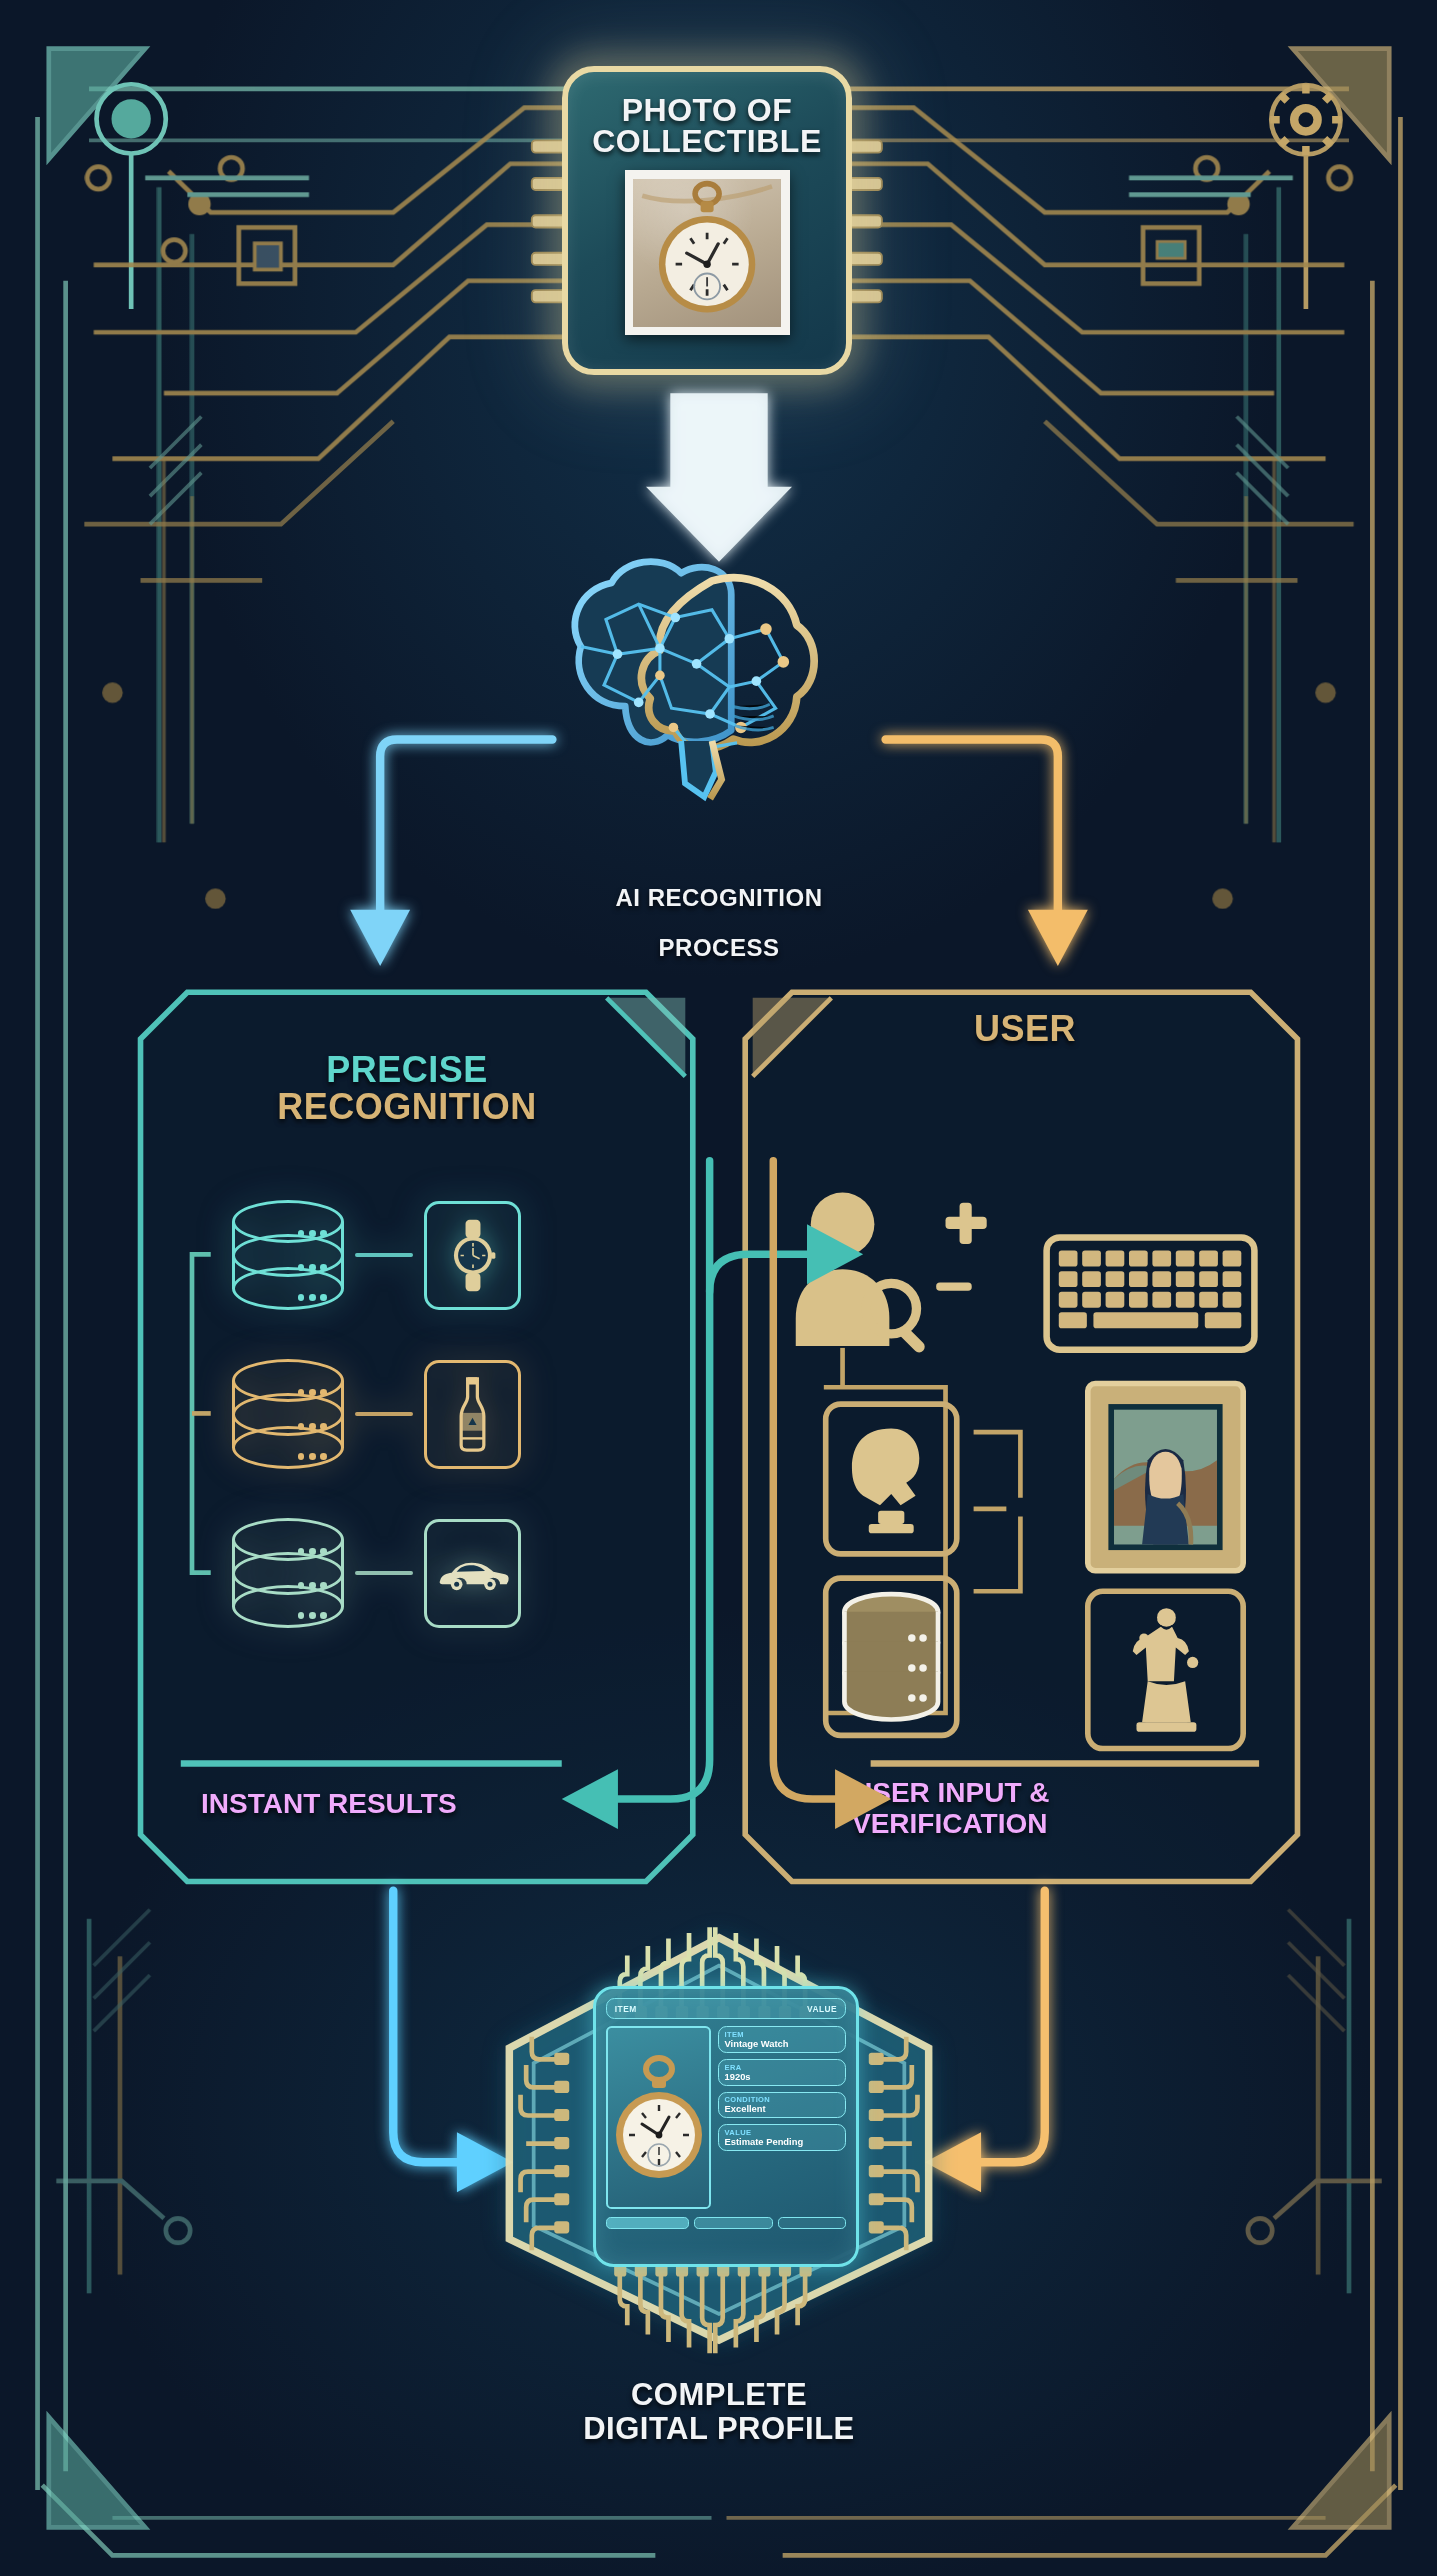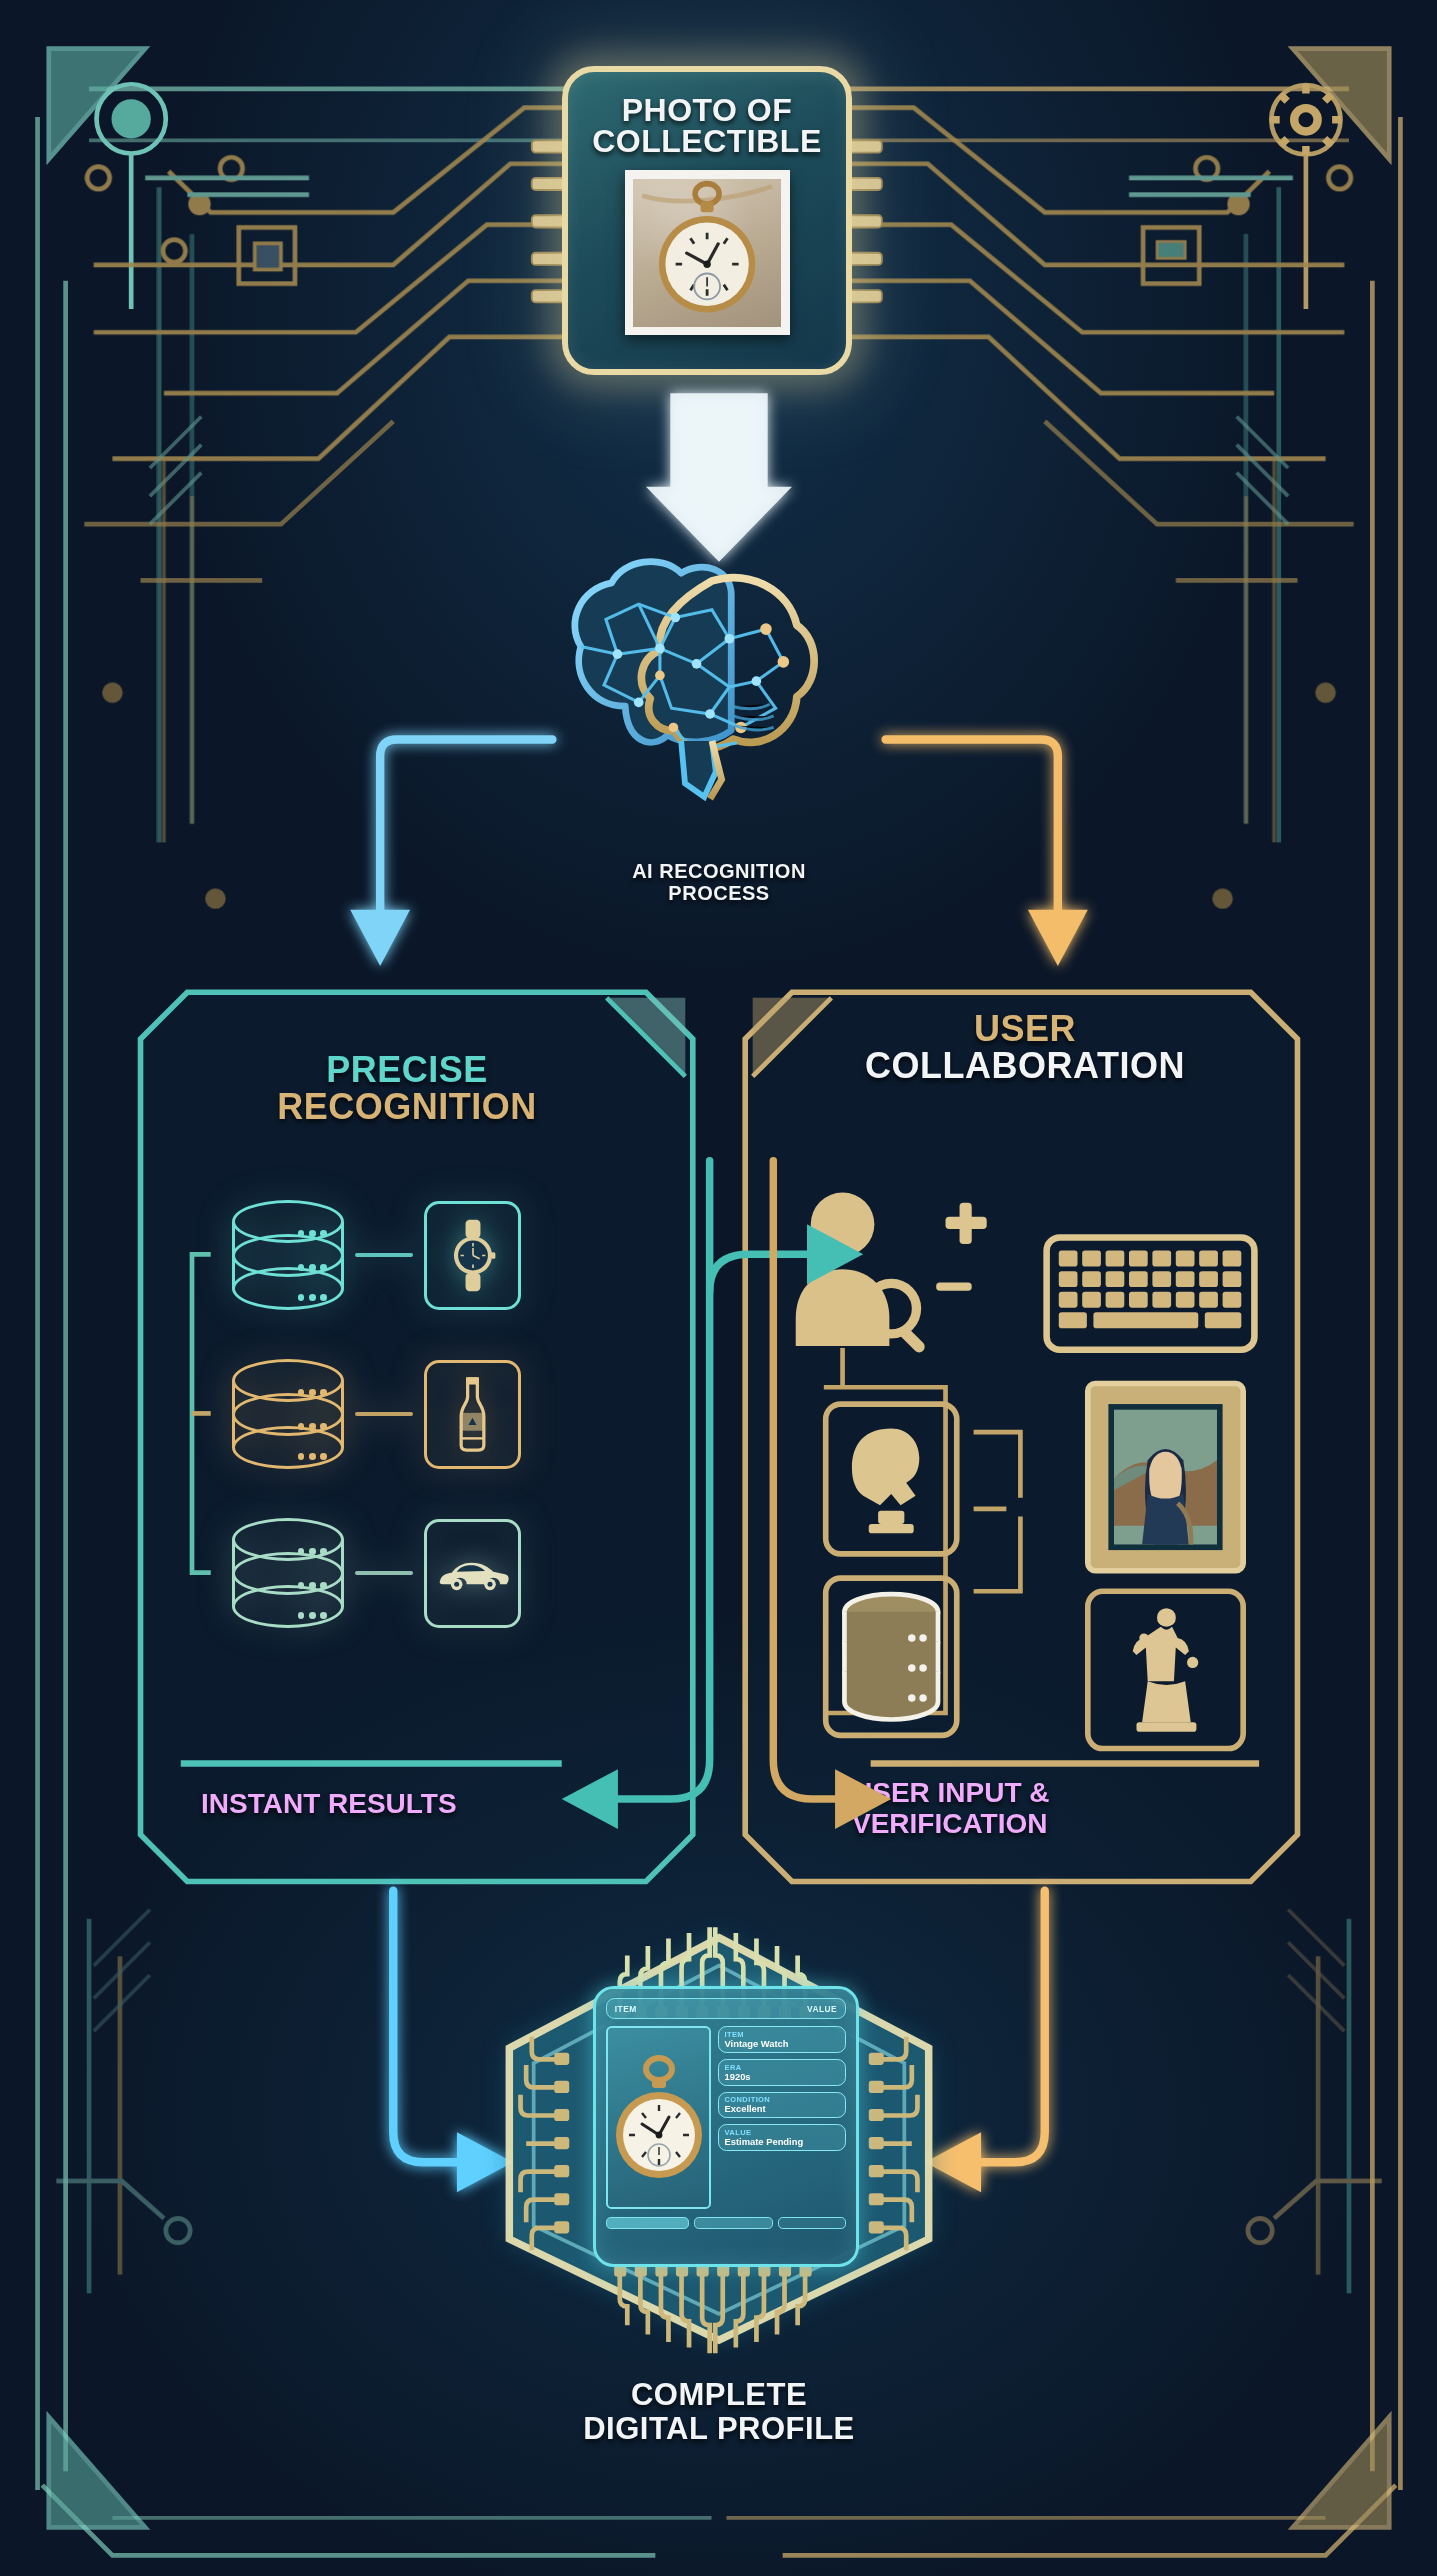--- a/index.html
+++ b/index.html
@@ -42,21 +42,21 @@
     padding:8.4px; box-shadow:0 4.7px 13px rgba(0,0,0,.55);
   }
   .watch-photo{ width:100%; height:100%;
     background:
       radial-gradient(circle at 36% 22%, rgba(255,255,255,.22), rgba(0,0,0,0) 45%),
       linear-gradient(160deg,#d3c7b3 0%,#b8a991 55%,#a2927c 100%);
     position:relative; overflow:hidden; }
 
   
   #ai-label{ position:absolute; left:0; right:0; top:861px; }
-  #ai-label .t{ font-size:20px; line-height:1.08; }
+  #ai-label .t{ font-size:24px; line-height:1.08;margin-top:24px; }
 
   
   .panel-title{ position:absolute; text-align:center; width:524px; }
   #left-title{ left:145px; top:1052px; }
   #right-title{ left:763px; top:1011px; }
   .panel-title .l1{ font-size:36px; line-height:1.0; }
   .panel-title .l2{ font-size:36px; line-height:1.05; }
 
   
   .db-row{ position:absolute; display:flex; align-items:center; }
@@ -395,21 +395,20 @@
     <path d="M888 1066 L804 1150" stroke="#cbae74" stroke-width="5" fill="none"></path>
     <line x1="930" y1="1884" x2="1345" y2="1884" stroke="#cbae74" stroke-width="7"></line>
   </svg>
 
   <div class="panel-title" id="left-title">
     <div class="hdr l1 teal">PRECISE</div>
     <div class="hdr l2 gold">RECOGNITION</div>
   </div>
   <div class="panel-title" id="right-title">
     <div class="hdr l1 gold">USER</div>
-    <div class="hdr l2 white">COLLABORATION</div>
   </div>
 
   <svg class="layer" viewBox="0 0 1536 2752">
     <path d="M225 1340 L205 1340 L205 1680 L225 1680" fill="none" stroke="#5fbfae" stroke-width="5"></path>
     <path d="M205 1510 L225 1510" stroke="#c2a468" stroke-width="5"></path>
   </svg>
 
   <div class="db-row" style="left:232px; top:1200px; color:#6fe0d6;
        filter:drop-shadow(0 0 15px rgba(95,214,204,.55));">
     <div class="db">

